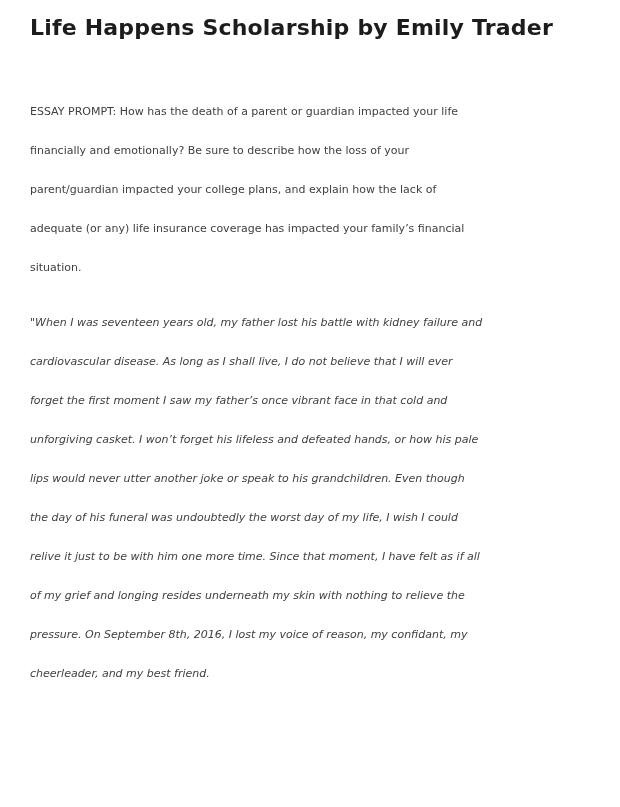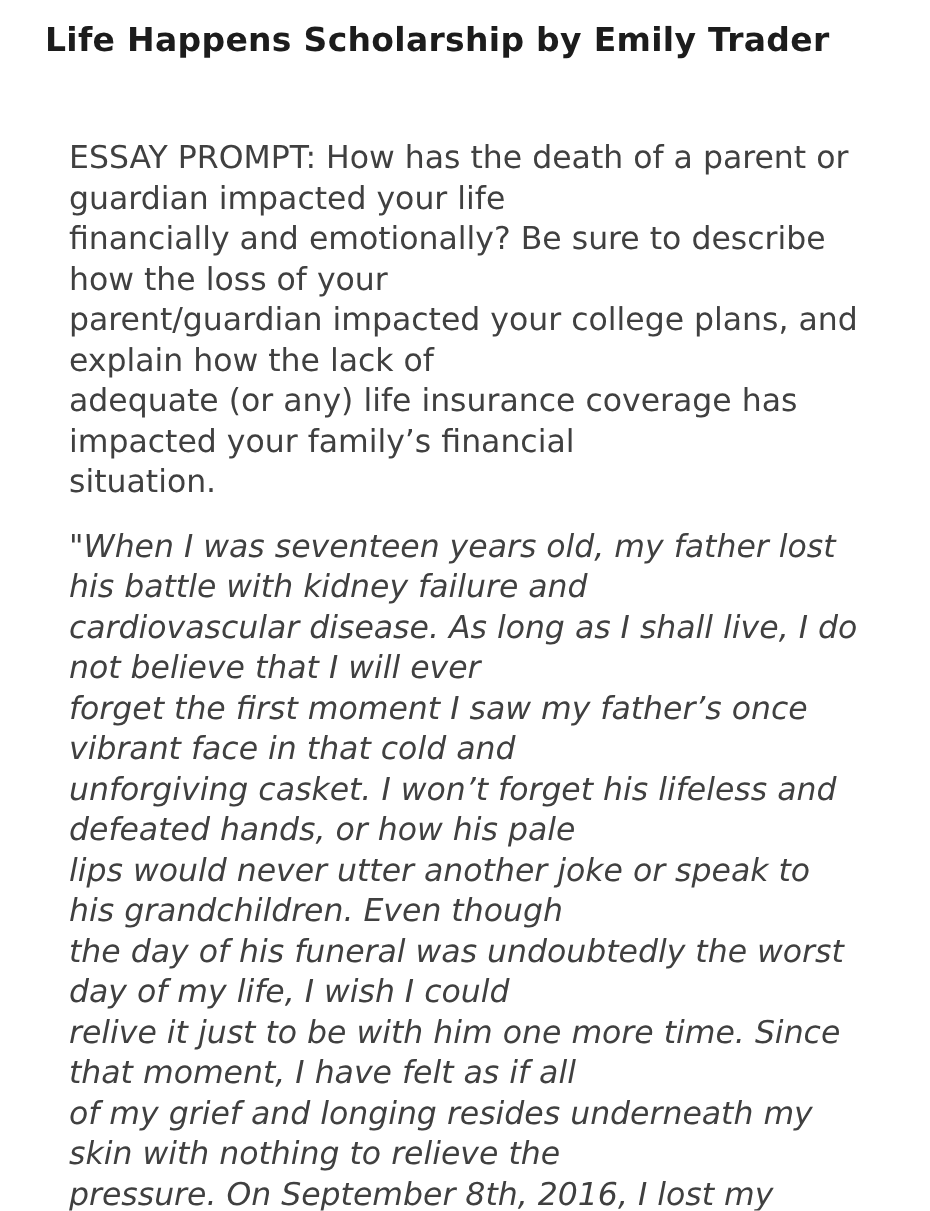--- a/index.html
+++ b/index.html
@@ -27,23 +27,23 @@
   }
   .doc-title {
     margin: 0;
     font-size: 22px;
     line-height: 28px;
     font-weight: 700;
     letter-spacing: 0.2px;
     color: var(--title-color);
   }
   .para {
-    margin: 16px;
-    font-size: 21px;
-    line-height: 27px;
+    margin: 0;
+    font-size: 11px;
+    line-height: 39px;
     color: var(--body-color);
     white-space: pre-line; 
   }
   .para.prompt {
     margin-top: 50px;
   }
   .para.quote {
     margin-top: 16px;
     font-style: italic;
   }

